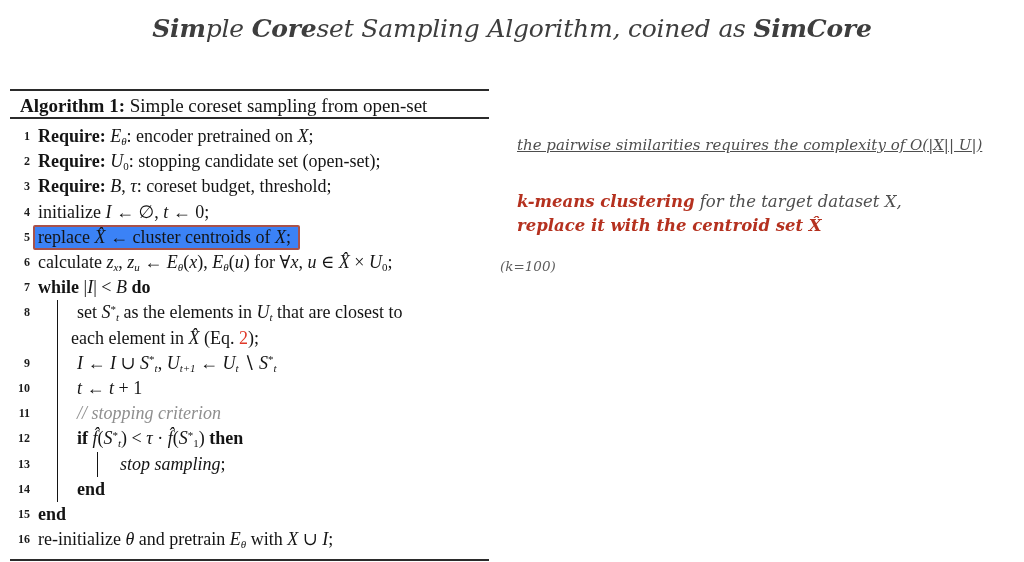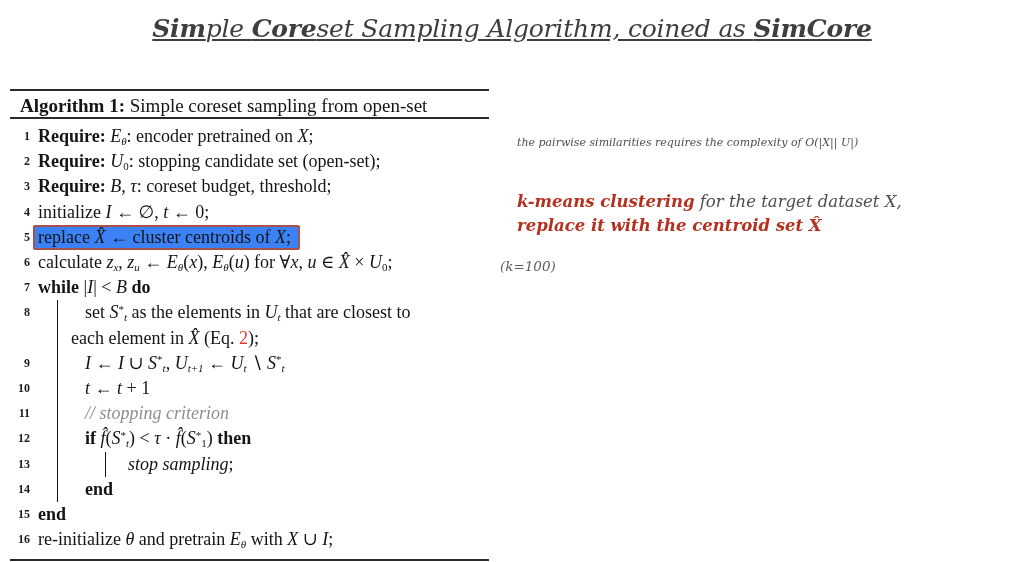--- a/index.html
+++ b/index.html
@@ -9,34 +9,33 @@
     -webkit-font-smoothing:antialiased;
   }
   .slide{position:absolute;inset:0;}
 
   
   .title{
     position:absolute;top:14px;left:0;width:100%;text-align:center;
     font-family:"DejaVu Serif","Liberation Serif",serif;
     font-style:italic;font-size:25px;color:#3e3e3e;letter-spacing:-0.2px;
     white-space:nowrap;
-    text-decoration:underline;
   }
 
   
   .algo{position:absolute;left:10px;top:89px;width:479px;color:#141414;}
   .algo-header{
     box-sizing:border-box;border-top:2.2px solid #2b2b2b;border-bottom:2px solid #2b2b2b;
     height:30px;line-height:27px;padding:1px 0 0 10px;font-size:19px;white-space:nowrap;
   }
   .algo-body{box-sizing:border-box;border-bottom:2.2px solid #2b2b2b;padding:5px 0 7px 0;}
   .ln{display:flex;white-space:nowrap;font-size:18px;line-height:25.2px;min-height:25.2px;}
   .ln-num{flex:0 0 20px;text-align:right;font-size:12px;font-weight:bold;color:#1c1c1c;}
   .ln-rest{margin-left:8px;flex:1;}
-  .w1{border-left:1.4px solid #141414;margin-left:19px;padding-left:27px;}
+  .w1{border-left:1.4px solid #141414;margin-left:19px;padding-left:19px;}
   .w2{border-left:1.4px solid #141414;margin-left:20px;padding-left:22px;}
   .w1.hang{padding-left:13px;}
   .hl-box{
     display:inline-block;background:#3b82f6;border:2.6px solid #a9524a;border-radius:2px;
     padding:0 7px 0 3px;margin:-1px 0 -1px -5px;line-height:21.5px;
   }
 
   
   .s-b{font-weight:bold;}
   .s-i{font-style:italic;}
@@ -45,21 +44,21 @@
   .s-rb{color:#b5311f;font-weight:bold;}
   .s-sp{font-size:61%;position:relative;top:-0.5em;line-height:0;}
   .s-sb{font-size:61%;position:relative;top:0.25em;line-height:0;}
   .s-sbi{font-size:61%;position:relative;top:0.25em;line-height:0;font-style:italic;}
 
   
   .ann{
     position:absolute;font-family:"DejaVu Serif","Liberation Serif",serif;
     font-style:italic;color:#4e4e4e;white-space:nowrap;
   }
-  #ann-complexity{left:517px;top:136px;font-size:11px;}
+  #ann-complexity{left:517px;top:136px;font-size:15px;text-decoration:underline;}
   #ann-kmeans{left:517px;top:190px;font-size:16.5px;line-height:23.5px;}
   #ann-k{left:500px;top:258px;font-size:13.5px;color:#5d5d5d;}
 </style>
 </head>
 <body>
 
 <div class="slide">
 
   <div class="title"><span class="s-b">Sim</span><span>ple </span><span class="s-b">Core</span><span>set Sampling Algorithm, coined as </span><span class="s-b">SimCore</span></div>
 

